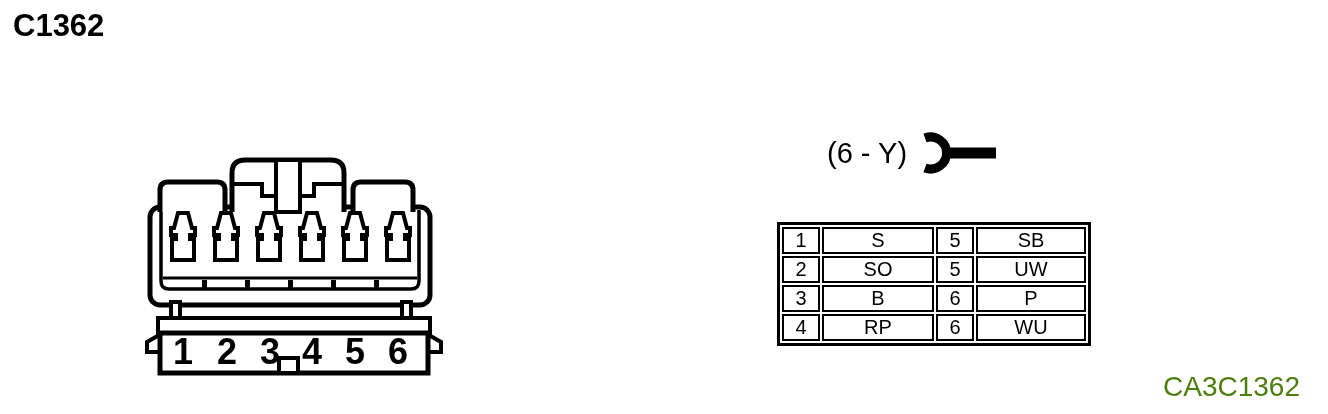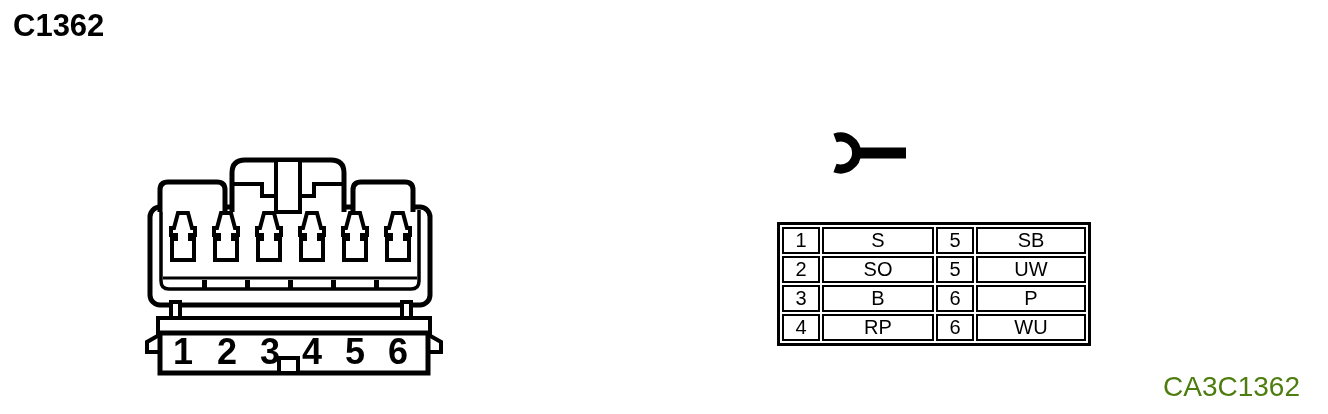--- a/index.html
+++ b/index.html
@@ -122,20 +122,21 @@
       <text x="183" y="364">1</text>
       <text x="227" y="364">2</text>
       <text x="270" y="364">3</text>
       <text x="312" y="364">4</text>
       <text x="355" y="364">5</text>
       <text x="398" y="364">6</text>
     </g>
   </svg>
 
   <div class="terminal-row">
+    <span class="terminal-label">(6 - Y)</span>
     <svg width="82" height="46" viewBox="0 0 82 46" fill="none">
       <path d="M8,8 A16,16 0 1 1 8,38" stroke="#000" stroke-width="9"></path>
       <rect x="27" y="17.5" width="52" height="11" fill="#000"></rect>
     </svg>
   </div>
 
   <div class="pin-table-wrap">
     <table class="pin-table">
       <tbody>
         <tr>

